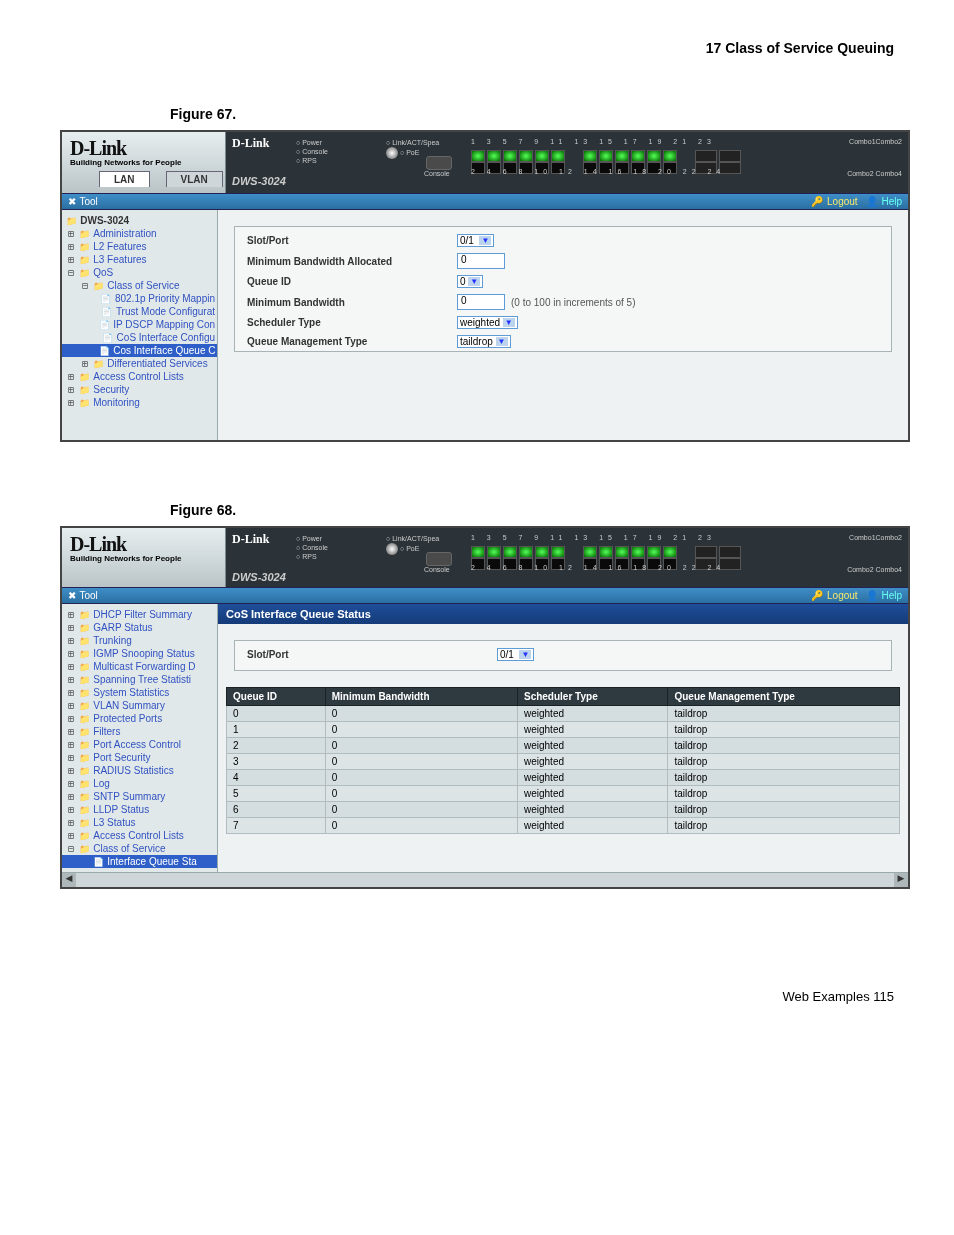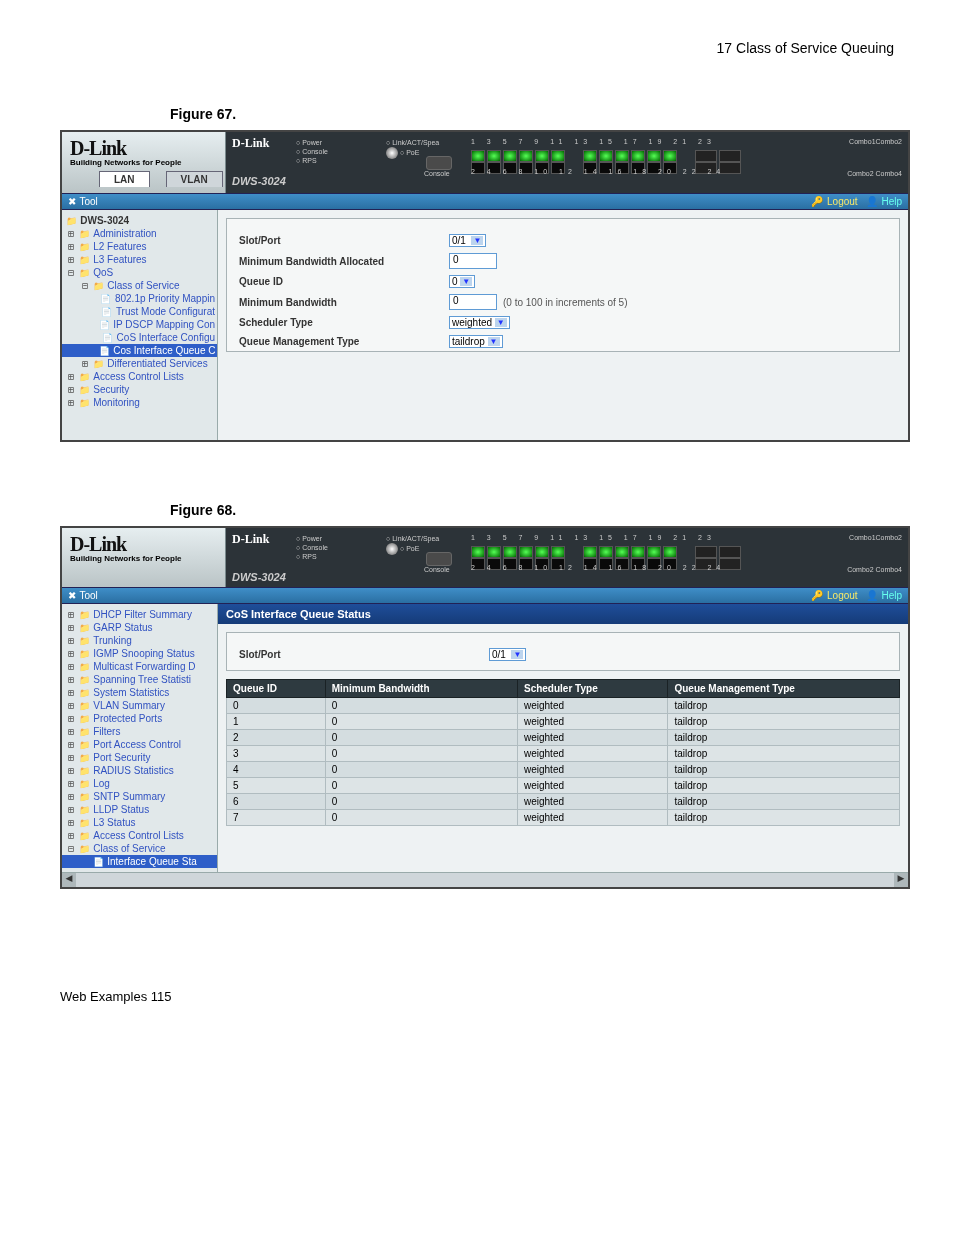--- a/index.html
+++ b/index.html
@@ -5,21 +5,21 @@
   body {
     font-family: Arial, Helvetica, sans-serif;
     margin: 0;
     padding: 40px 60px;
     background: #fff;
     color: #000;
     font-size: 13px;
   }
   .header-right {
     text-align: right;
-    font-weight: normal;
+    font-weight: bold;
     font-size: 14px;
     margin-bottom: 50px;
   }
   .figure-label {
     font-weight: bold;
     font-size: 14px;
     margin: 10px 0 8px 110px;
   }
   .screenshot {
     width: 850px;
@@ -167,23 +167,23 @@
   }
   .section-title {
     background: linear-gradient(#1f4e9a,#153b78);
     color:#fff;
     font-weight:bold;
     font-size:11px;
     padding: 4px 8px;
   }
   .form-area {
     background:#f5f7f7;
-    margin:8px;
+    margin:16px;
     border:1px solid #a8b3b6;
-    padding: 12px 0 0 0;
+    padding: 4px 0 0 0;
   }
   .form-row {
     display:flex;
     align-items:center;
     padding: 3px 12px;
     font-size:10px;
   }
   .form-label {
     width: 210px;
     font-weight:bold;
@@ -246,20 +246,21 @@
   }
   .tbl tr:nth-child(even) td { background:#dde4e6;}
   .sb-scroll {
     display:flex;
     background:#cfd6da;
     border-top:1px solid #9aa;
   }
   .sb-scroll .arrow { width:14px; text-align:center; background:#aeb8bb; color:#333; font-size:9px;}
   .sb-scroll .bar { flex:1; height:14px; background:#cfd6da;}
   .footer {
+    text-align:right;
     font-size:13px;
     margin-top:100px;
   }
   .combo { width:20px; height:10px; background:#222; border:1px solid #555;}
   .console-icon { position:absolute; top:24px; left:200px; width:24px; height:12px; border:1px solid #666; border-radius:3px; background:#4a4a4a;}
   .console-lbl { position:absolute; top:38px; left:198px; font-size:7px; color:#ccc;}
   .globe { display:inline-block; width:12px;height:12px;background:radial-gradient(#fff,#555);border-radius:50%; vertical-align:middle;}
 </style>
 </head>
 <body>

